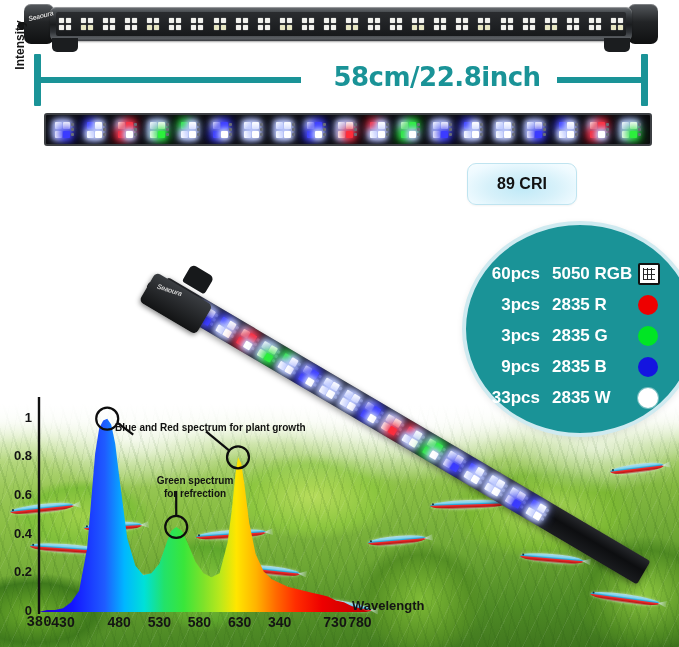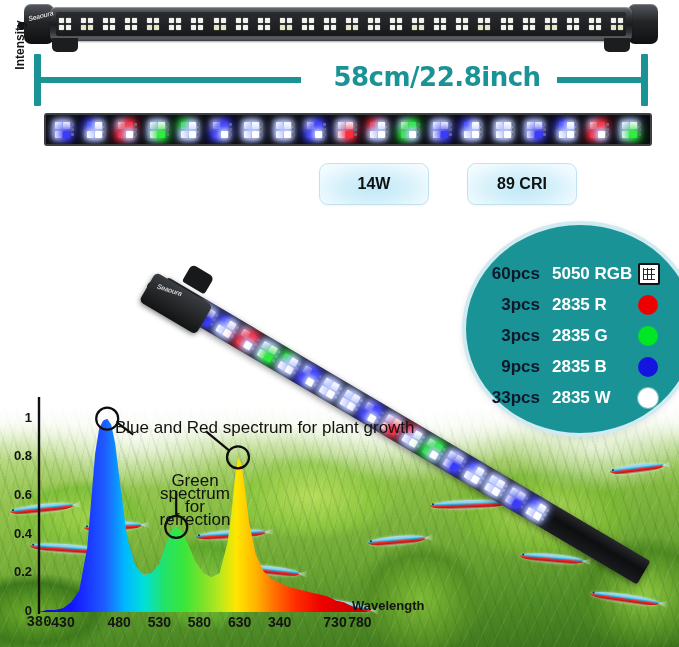--- a/index.html
+++ b/index.html
@@ -99,21 +99,21 @@
   .spec-circle{
     position:absolute;left:462px;top:221px;width:236px;height:216px;
     border-radius:50%;
     background:var(--teal);
     border:4px solid #cfeaf0;
     box-sizing:border-box;
     box-shadow:0 2px 6px rgba(0,0,0,.08);
   }
   .spec-rows{position:absolute;left:14px;top:33px;width:200px;}
   .spec-row{display:flex;align-items:center;height:31px;}
-  .spec-qty{width:72px;text-align:right;color:#0f172a;font-size:17px;font-weight:700;padding-right:12px;box-sizing:border-box;}
+  .spec-qty{width:72px;text-align:right;color:#ffffff;font-size:17px;font-weight:700;padding-right:12px;box-sizing:border-box;}
   .spec-type{width:86px;color:#fff;font-size:17px;font-weight:700;}
   .spec-dot{width:20px;height:20px;border-radius:50%;display:block;}
   .chip5050{
     width:22px;height:22px;background:#ffffff;border:2px solid #111;border-radius:2px;
     box-sizing:border-box;position:relative;overflow:hidden;
   }
   .chip5050::before{
     content:"";position:absolute;left:3px;top:3px;right:3px;bottom:3px;
     background:
       repeating-linear-gradient(90deg,#222 0 1px,transparent 1px 4px),
@@ -207,21 +207,21 @@
     transform:rotate(-90deg);transform-origin:50% 50%;
     font-size:12px;font-weight:700;color:#141414;text-align:center;
     font-family:"Liberation Sans", sans-serif;
   }
   .ytick{position:absolute;font-size:13px;font-weight:700;color:#141414;text-align:right;width:30px;}
   .xtick{position:absolute;font-size:14px;font-weight:700;color:#141414;text-align:center;width:40px;}
   .wavelabel{
     position:absolute;left:352px;top:598px;font-size:13px;font-weight:700;color:#141414;
   }
   .anno{
-    position:absolute;font-size:17px;font-weight:400;color:#111;
+    position:absolute;font-size:10px;font-weight:700;color:#111;
     font-family:"Liberation Sans", sans-serif;line-height:13px;
   }
   .anno.a1{left:115px;top:421px;white-space:nowrap;}
   .anno.a2{left:150px;top:474px;text-align:center;width:90px;}
 
   :root{--teal:#1a9397;}
 </style>
 </head>
 <body>
 
@@ -855,21 +855,20 @@
           <span class="led g"></span>
         </div>
         <div class="lcol">
           <span class="led sm dk"></span>
           <span class="led sm dk"></span>
           <span class="led sm dk"></span>
         </div>
       </div>
     </div>
 
-  <div class="badge b1">14W</div>
   <div class="badge b2">89 CRI</div>
 
   <div class="diag-wire"></div>
   <div class="bar-diag" id="bar-diag">
       <div class="led-cluster">
         <div class="lcol">
           <span class="led" style="transform: scale(1.05);"></span>
           <span class="led" style="transform: scale(1.05);"></span>
         </div>
         <div class="lcol">

